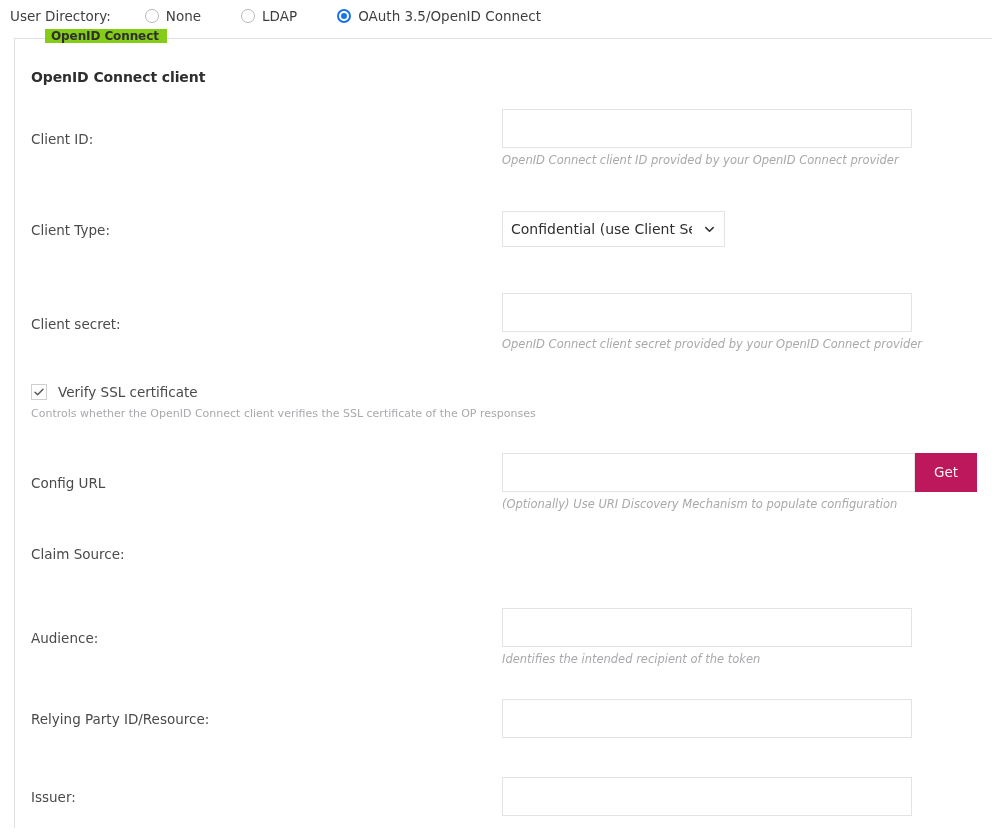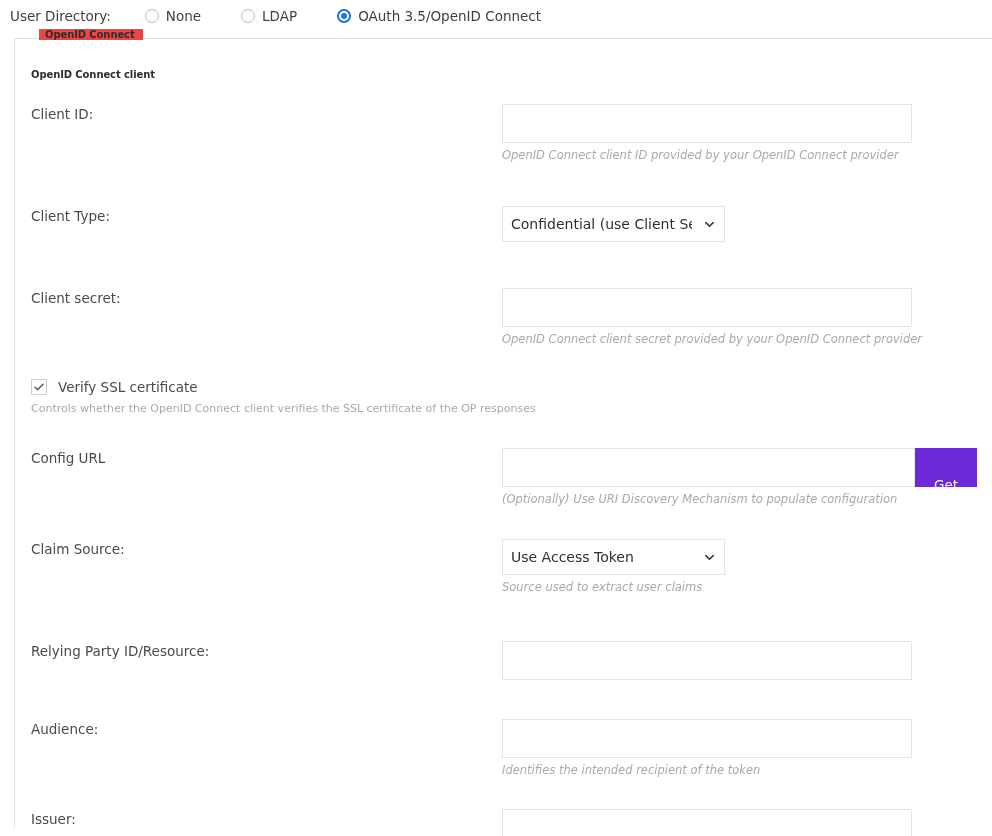--- a/index.html
+++ b/index.html
@@ -76,45 +76,45 @@
     position: relative;
     margin: 6px 0 0 14px;
     border-top: 1px solid #e0e0e0;
     border-left: 1px solid #e0e0e0;
     padding: 0 0 0 0;
     height: 790px;
   }
   .panel-legend {
     position: absolute;
     top: -10px;
-    left: 24px;
-    background: #ef4444;
+    left: 30px;
+    background: #84cc16;
     padding: 0 8px 0 6px;
-    font-size: 10px;
+    font-size: 12px;
     font-weight: bold;
     color: #2e2e2e;
     letter-spacing: -0.1px;
   }
   .panel-inner {
     padding: 30px 0 0 16px;
   }
 
   .section-title {
-    font-size: 10px;
+    font-size: 14px;
     font-weight: bold;
     color: #2e2e2e;
     margin: 0 0 22px 0;
     letter-spacing: -0.1px;
   }
 
   
   .form-row {
     position: relative;
     display: flex;
-    align-items: flex-start;
+    align-items: center;
     margin-top: 24px;
   }
   .row-label {
     width: 471px;
     flex: 0 0 471px;
     font-size: 13.5px;
     color: #4a4a4a;
     padding-top: 2px;
     white-space: nowrap;
   }
@@ -218,27 +218,27 @@
     align-items: stretch;
   }
   .input-button-group .text-input {
     width: 413px;
     height: 39px;
   }
   .get-button {
     margin-left: 0;
     width: 62px;
     height: 39px;
-    background: #6d28d9;
+    background: #be185d;
     color: #f2f2f2;
     border: none;
     font-family: inherit;
     font-size: 13.5px;
     cursor: pointer;
-    padding: 18px;
+    padding: 0;
     line-height: 39px;
     text-align: center;
   }
 </style>
 </head>
 <body>
 
 <div class="directory-row">
   <span class="directory-label">User Directory:</span>
 
@@ -313,48 +313,37 @@
         <div class="input-button-group">
           <input class="text-input" type="text" placeholder="" style="">
           <button class="get-button">Get</button>
         </div>
         <div class="help-text">(Optionally) Use URI Discovery Mechanism to populate configuration</div>
       </div>
     </div>
 
     <div class="form-row" style="margin-bottom:46px;">
       <div class="row-label">Claim Source:</div>
-      <div class="row-field">
-        <span class="select-wrap">
-          <select class="select-box w-claim-source">
-            <option>Use Access Token</option>
-          </select>
-          <svg class="select-chevron" viewBox="0 0 12 12" fill="none" stroke="currentColor" stroke-width="1.7" stroke-linecap="round" stroke-linejoin="round">
-            <polyline points="2,4.5 6,8.5 10,4.5"></polyline>
-          </svg>
-        </span>
-        <div class="help-text">Source used to extract user claims</div>
+    </div>
+
+    <div class="form-row" style="margin-bottom:32px;">
+      <div class="row-label">Audience:</div>
+      <div class="row-field">
+        <input class="text-input" type="text" placeholder="" style="">
+        <div class="help-text">Identifies the intended recipient of the token</div>
       </div>
     </div>
 
     <div class="form-row" style="margin-bottom:39px;">
       <div class="row-label">Relying Party ID/Resource:</div>
       <div class="row-field">
         <input class="text-input" type="text" placeholder="" style="">
       </div>
     </div>
 
-    <div class="form-row" style="margin-bottom:32px;">
-      <div class="row-label">Audience:</div>
-      <div class="row-field">
-        <input class="text-input" type="text" placeholder="" style="">
-        <div class="help-text">Identifies the intended recipient of the token</div>
-      </div>
-    </div>
-
     <div class="form-row">
       <div class="row-label">Issuer:</div>
       <div class="row-field">
         <input class="text-input" type="text" placeholder="" style="">
       </div>
     </div>
 
   </div>
 </div>
 

